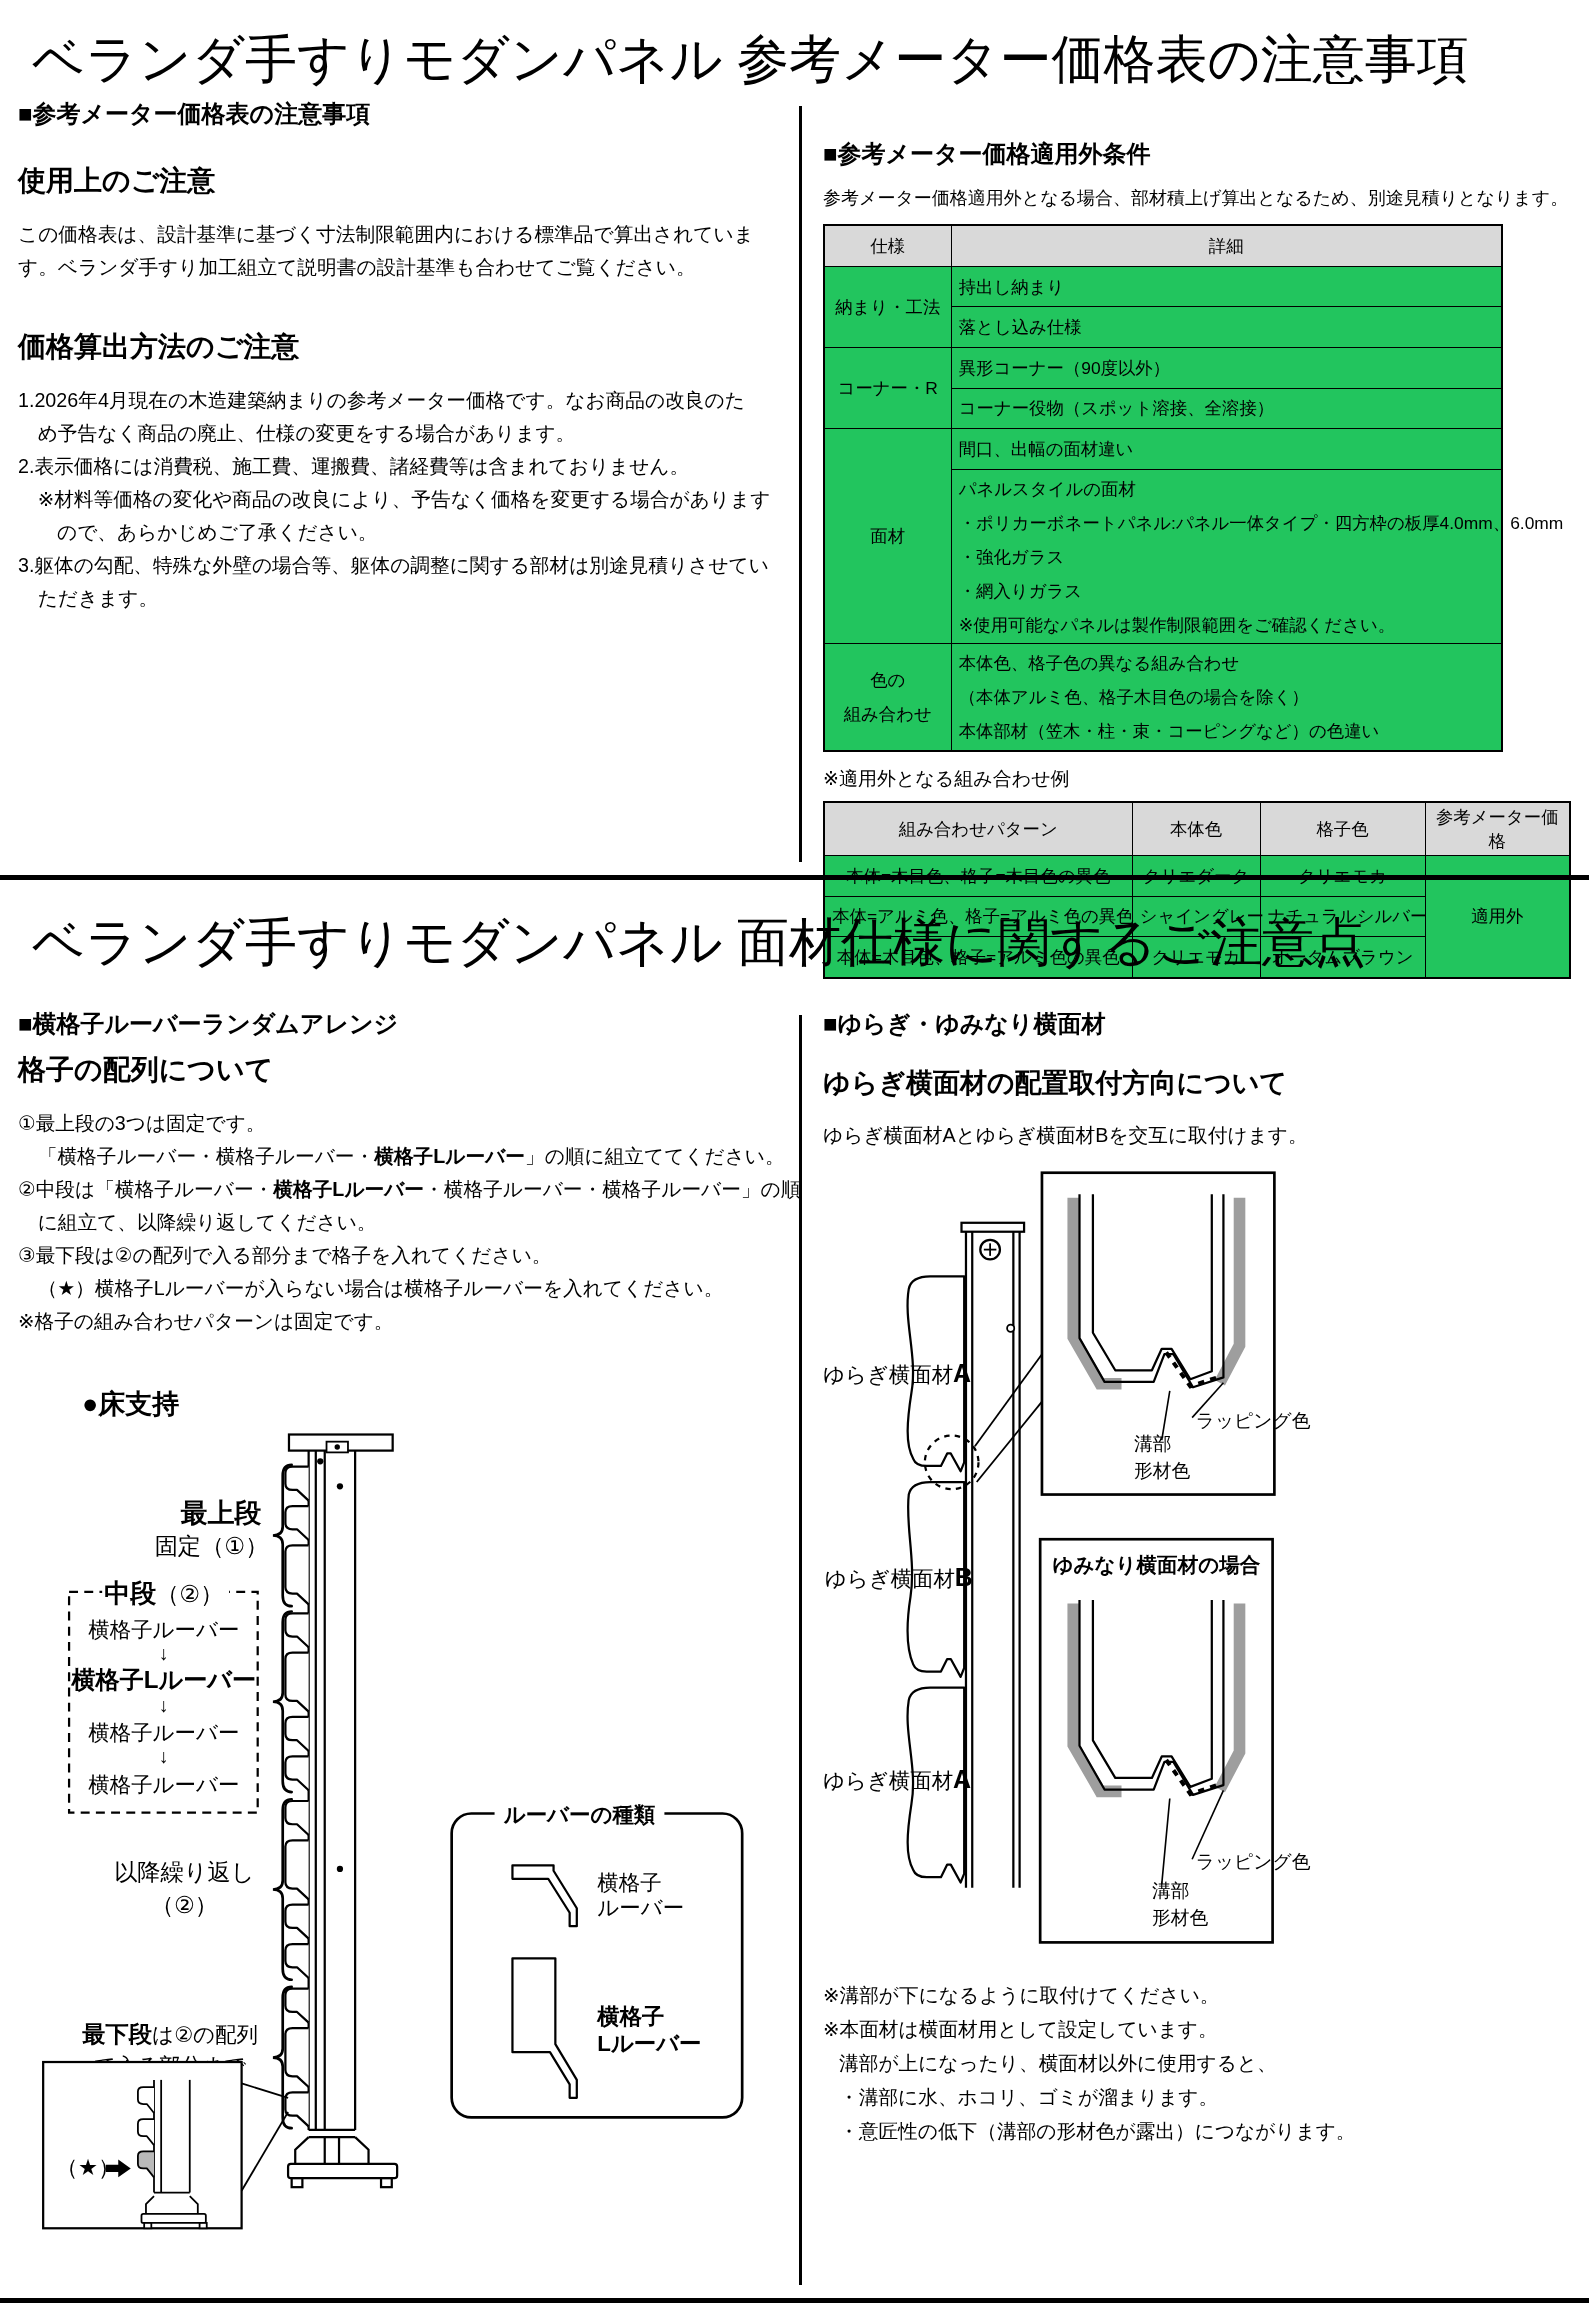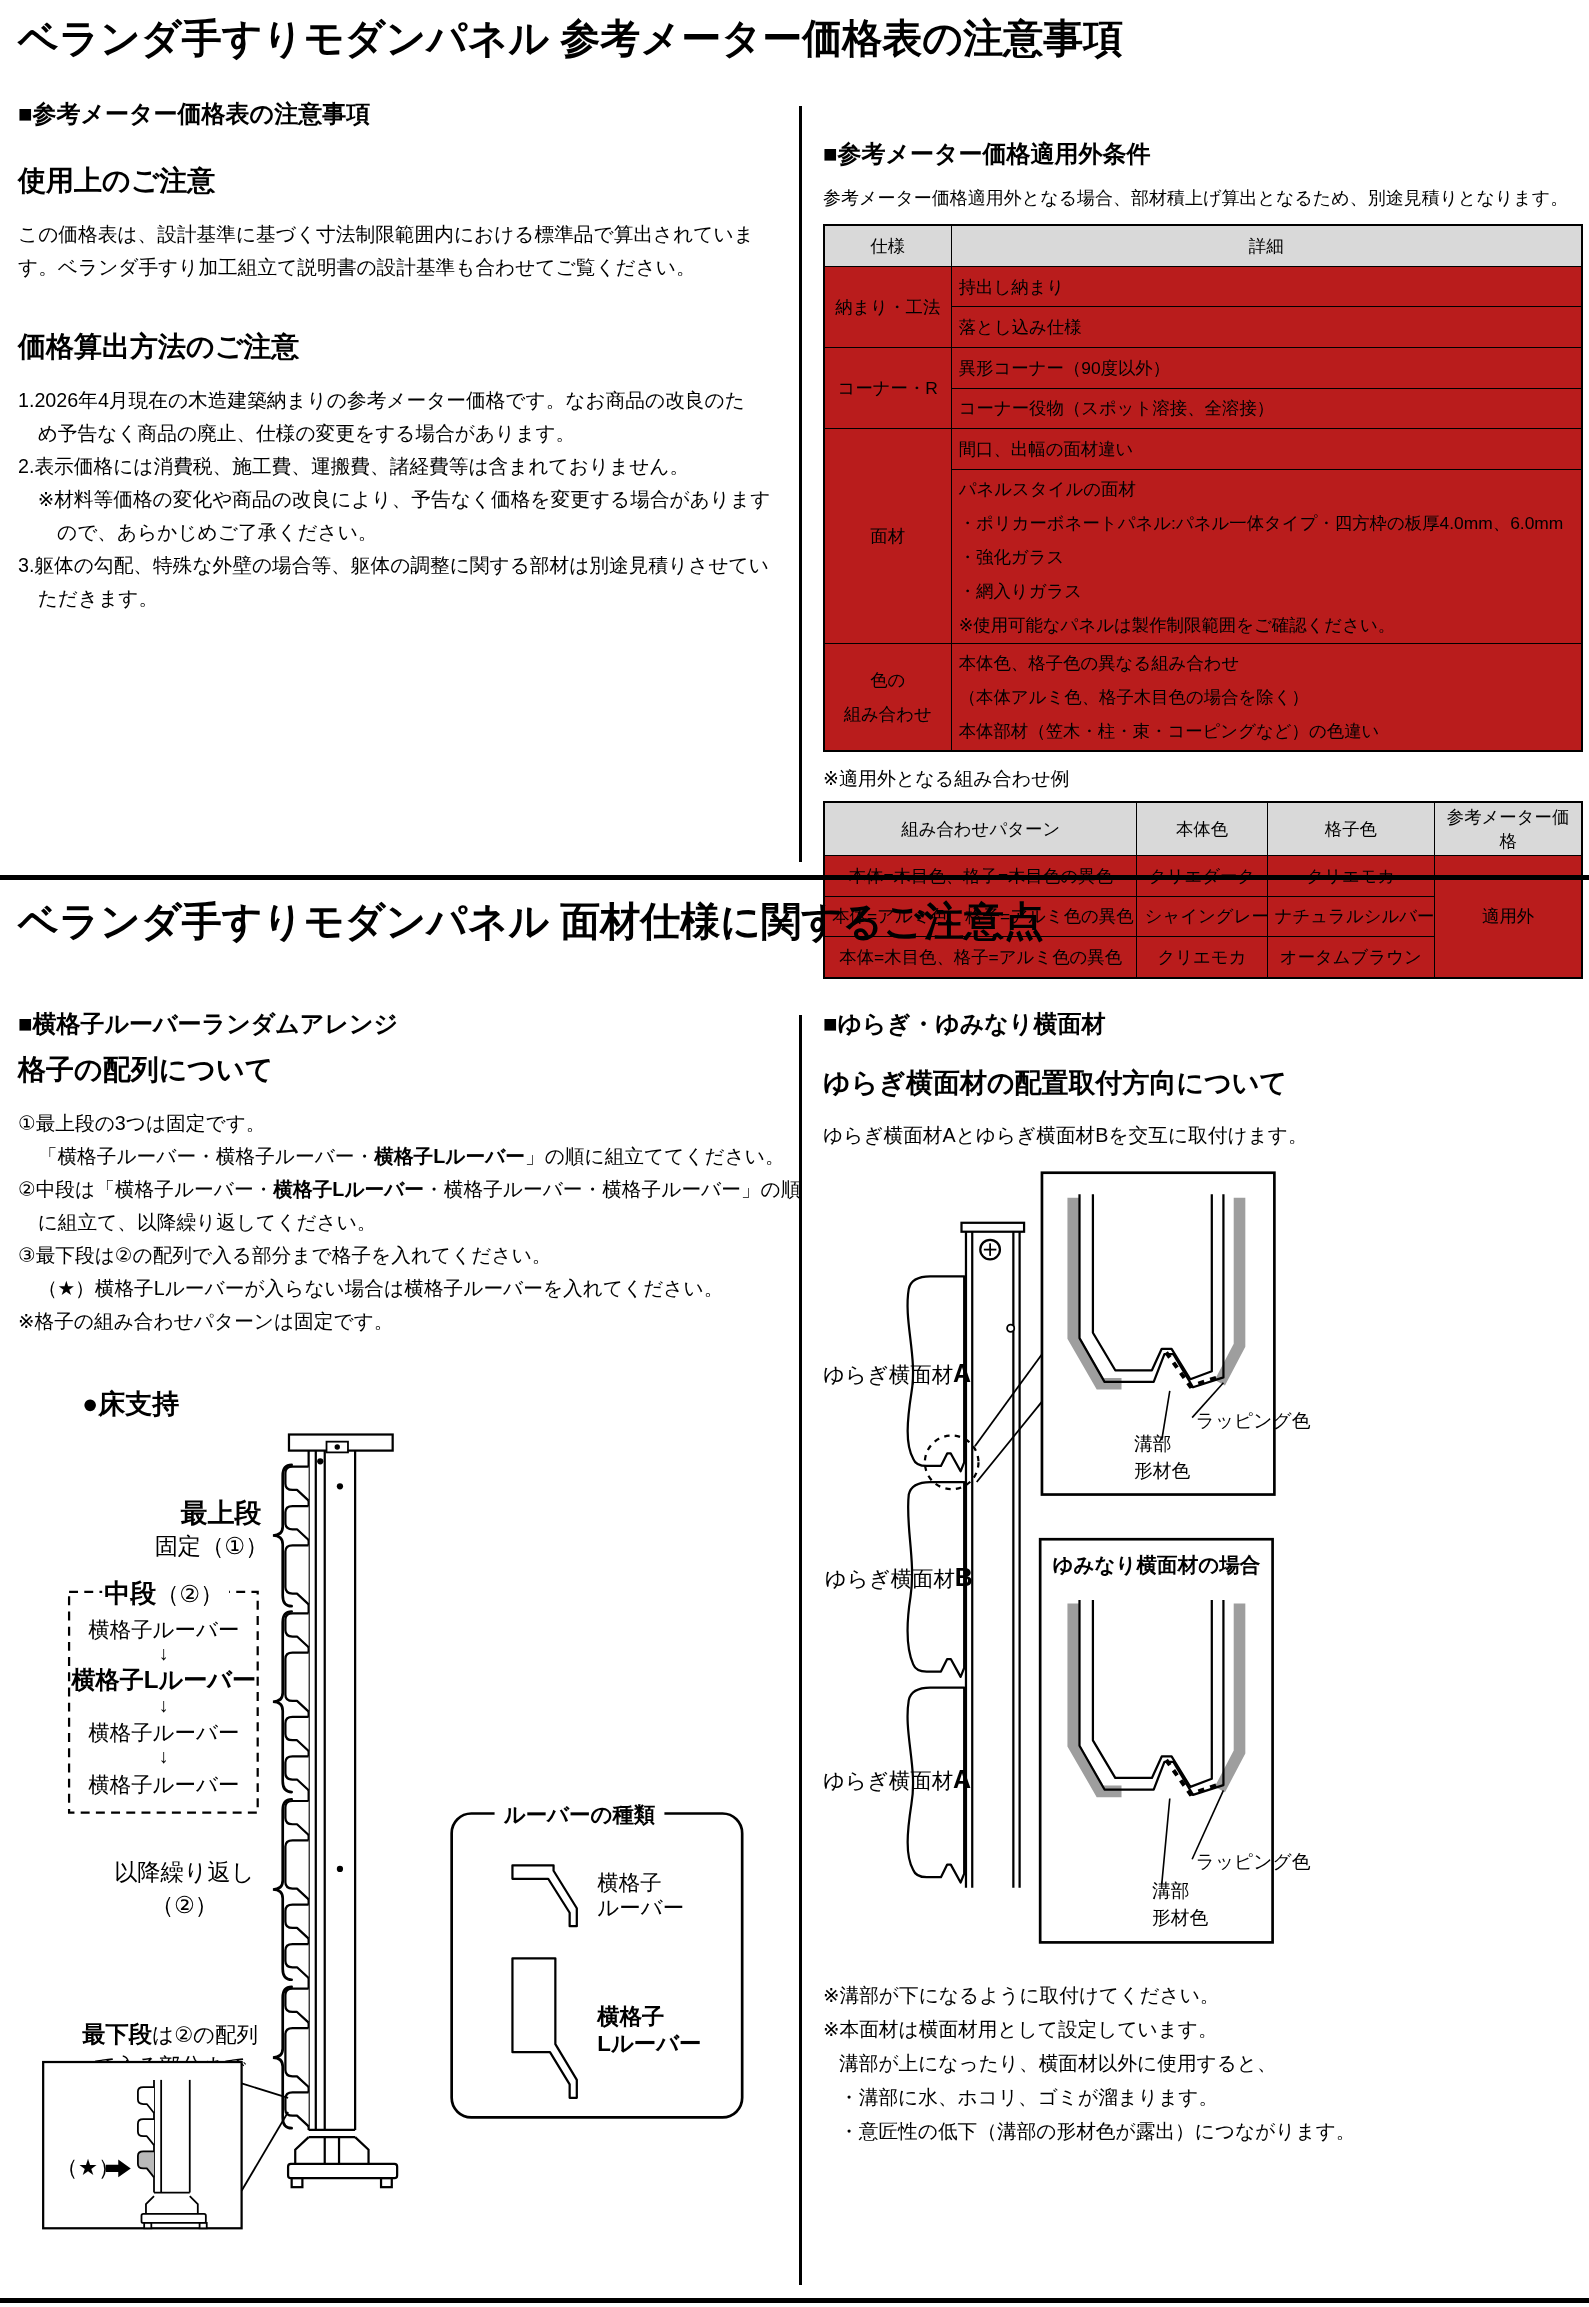--- a/index.html
+++ b/index.html
@@ -1,31 +1,31 @@
 <!DOCTYPE html>
 <html style="font-size:14.3px"><head>
 <meta charset="utf-8">
 <style>
   html,body{margin:0;padding:0;background:#fff;}
   .page{position:relative;width:1590px;height:2307px;background:#fff;color:#000;
         font-family:"Liberation Sans","DejaVu Sans",sans-serif;overflow:hidden;}
   .abs{position:absolute;}
-  h1.pagetitle{font-size:40px;font-weight:bold;margin:0;letter-spacing:0;white-space:nowrap;}
+  h1.pagetitle{font-size:52px;font-weight:normal;margin:14px;letter-spacing:0;white-space:nowrap;}
   h2.sqhead{font-size:24px;font-weight:bold;margin:0;white-space:nowrap;}
   h3.subhead{font-size:28px;font-weight:bold;margin:0;white-space:nowrap;}
   p.body-line{font-size:19.7px;line-height:33px;margin:0;white-space:nowrap;}
   .ind1{padding-left:19.7px;}
   .ind2{padding-left:39px;}
   .ind-s{padding-left:16px;}
   .vdiv{width:2.7px;background:#000;}
   .hrule{left:0;width:1590px;height:5.4px;background:#000;}
   .intro{font-size:18px;margin:0;white-space:nowrap;}
   
   table.t1,table.t2{border-collapse:collapse;border:2.7px solid #000;table-layout:fixed;
-       font-size:17.4px;width:760px;background:#b91c1c;}
+       font-size:17.4px;width:680px;background:#22c55e;}
   table.t1 th,table.t1 td,table.t2 th,table.t2 td{border:1.3px solid #000;padding:1.8px 7.2px;}
   table.t1 th,table.t2 th{background:#d9d9d9;font-weight:normal;text-align:center;height:36px;}
   td.spec{text-align:center;vertical-align:middle;}
   td.det{height:36px;vertical-align:middle;white-space:nowrap;padding-left:10.7px;}
   td.multi{vertical-align:middle;padding:7.2px 10.7px;}
   .ln{line-height:34px;white-space:nowrap;}
   table.t2 td{text-align:center;height:36px;white-space:nowrap;}
   svg text{font-family:"Liberation Sans","DejaVu Sans",sans-serif;fill:#000;}
   .floor-title{font-size:27px;font-weight:bold;white-space:nowrap;}
 </style>

